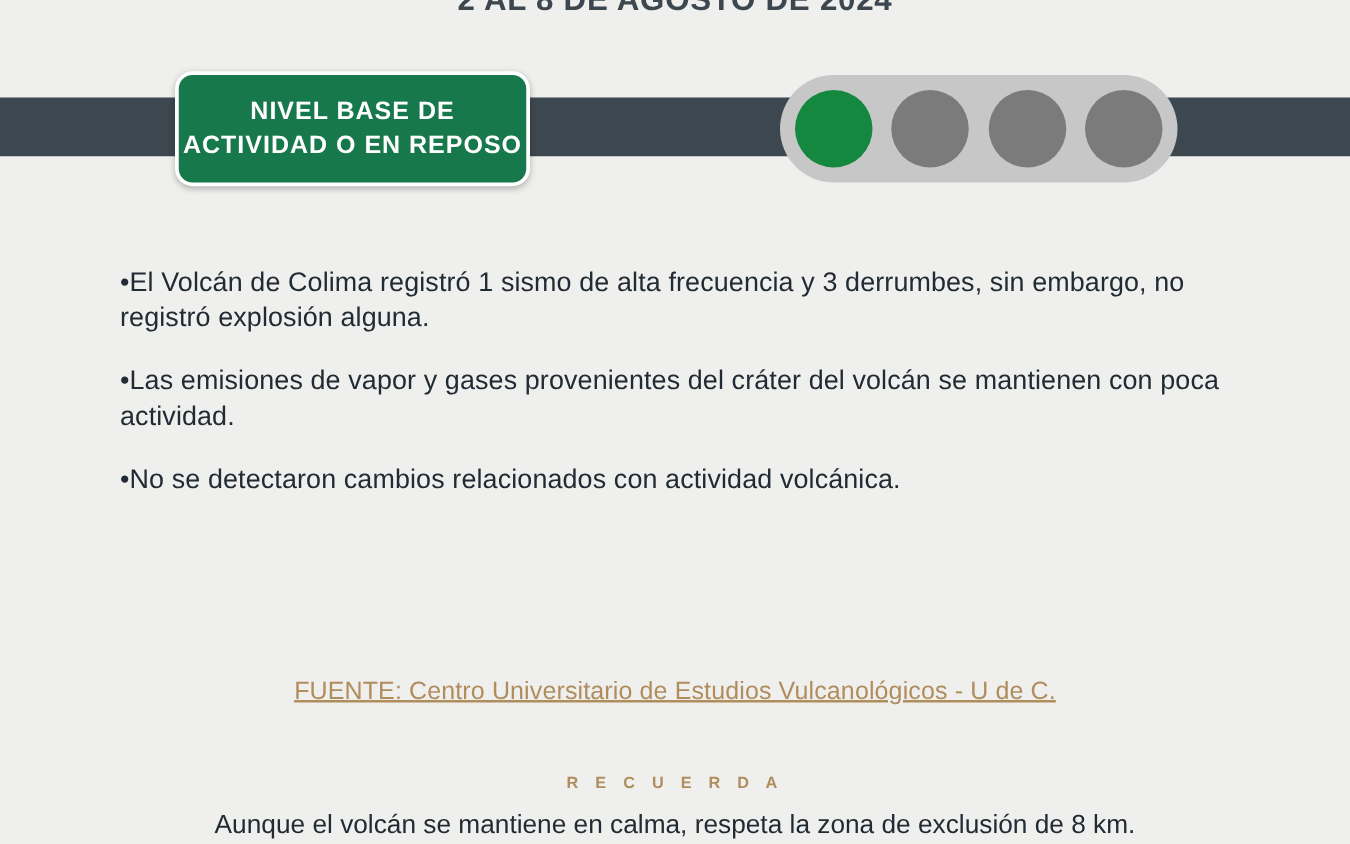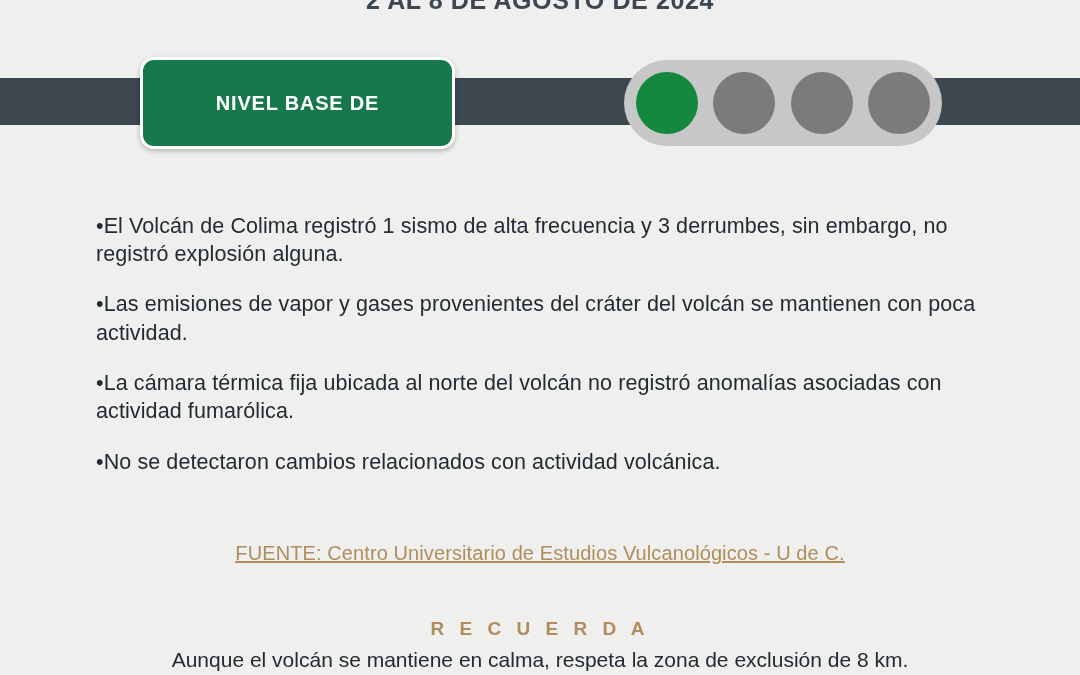--- a/index.html
+++ b/index.html
@@ -35,21 +35,21 @@
     left: 0;
     width: 100%;
     height: 47px;
     background: #3d4750;
   }
 
   .level-badge {
     position: absolute;
     top: 57px;
     left: 140px;
-    width: 315px;
+    width: 284px;
     height: 92px;
     box-sizing: border-box;
     background: #17794b;
     border: 3px solid #ffffff;
     border-radius: 14px;
     box-shadow: 0 2px 5px rgba(0,0,0,0.25);
     display: flex;
     flex-direction: column;
     align-items: center;
     justify-content: center;
@@ -123,21 +123,21 @@
     letter-spacing: 0.1px;
     text-decoration: underline;
   }
 
   .remember-title {
     position: absolute;
     top: 618px;
     left: 0;
     width: 100%;
     text-align: center;
-    font-size: 19px;
+    font-size: 13px;
     font-weight: bold;
     letter-spacing: 5px;
     color: #b08d5c;
   }
 
   .remember-text {
     position: absolute;
     top: 648px;
     left: 0;
     width: 100%;
@@ -149,33 +149,33 @@
 </style>
 </head>
 <body>
 
 <div class="date-header">2 AL 8 DE AGOSTO DE 2024</div>
 
 <div class="band"></div>
 
 <div class="level-badge">
   <span>NIVEL BASE DE</span>
+  <span>ACTIVIDAD O EN REPOSO</span>
 </div>
 
 <div class="traffic-light">
   <span class="lamp on"></span>
   <span class="lamp"></span>
   <span class="lamp"></span>
   <span class="lamp"></span>
 </div>
 
 <div class="bullets">
   <p class="bullet">•El Volcán de Colima registró 1 sismo de alta frecuencia y 3 derrumbes, sin embargo, no registró explosión alguna.</p>
   <p class="bullet">•Las emisiones de vapor y gases provenientes del cráter del volcán se mantienen con poca actividad.</p>
-  <p class="bullet">•La cámara térmica fija ubicada al norte del volcán no registró anomalías asociadas con actividad fumarólica.</p>
   <p class="bullet">•No se detectaron cambios relacionados con actividad volcánica.</p>
 </div>
 
 <div class="statement">
 </div>
 
 <div class="source">FUENTE: Centro Universitario de Estudios Vulcanológicos - U de C.</div>
 
 <div class="remember-title">R E C U E R D A</div>
 <div class="remember-text">Aunque el volcán se mantiene en calma, respeta la zona de exclusión de 8 km.</div>

